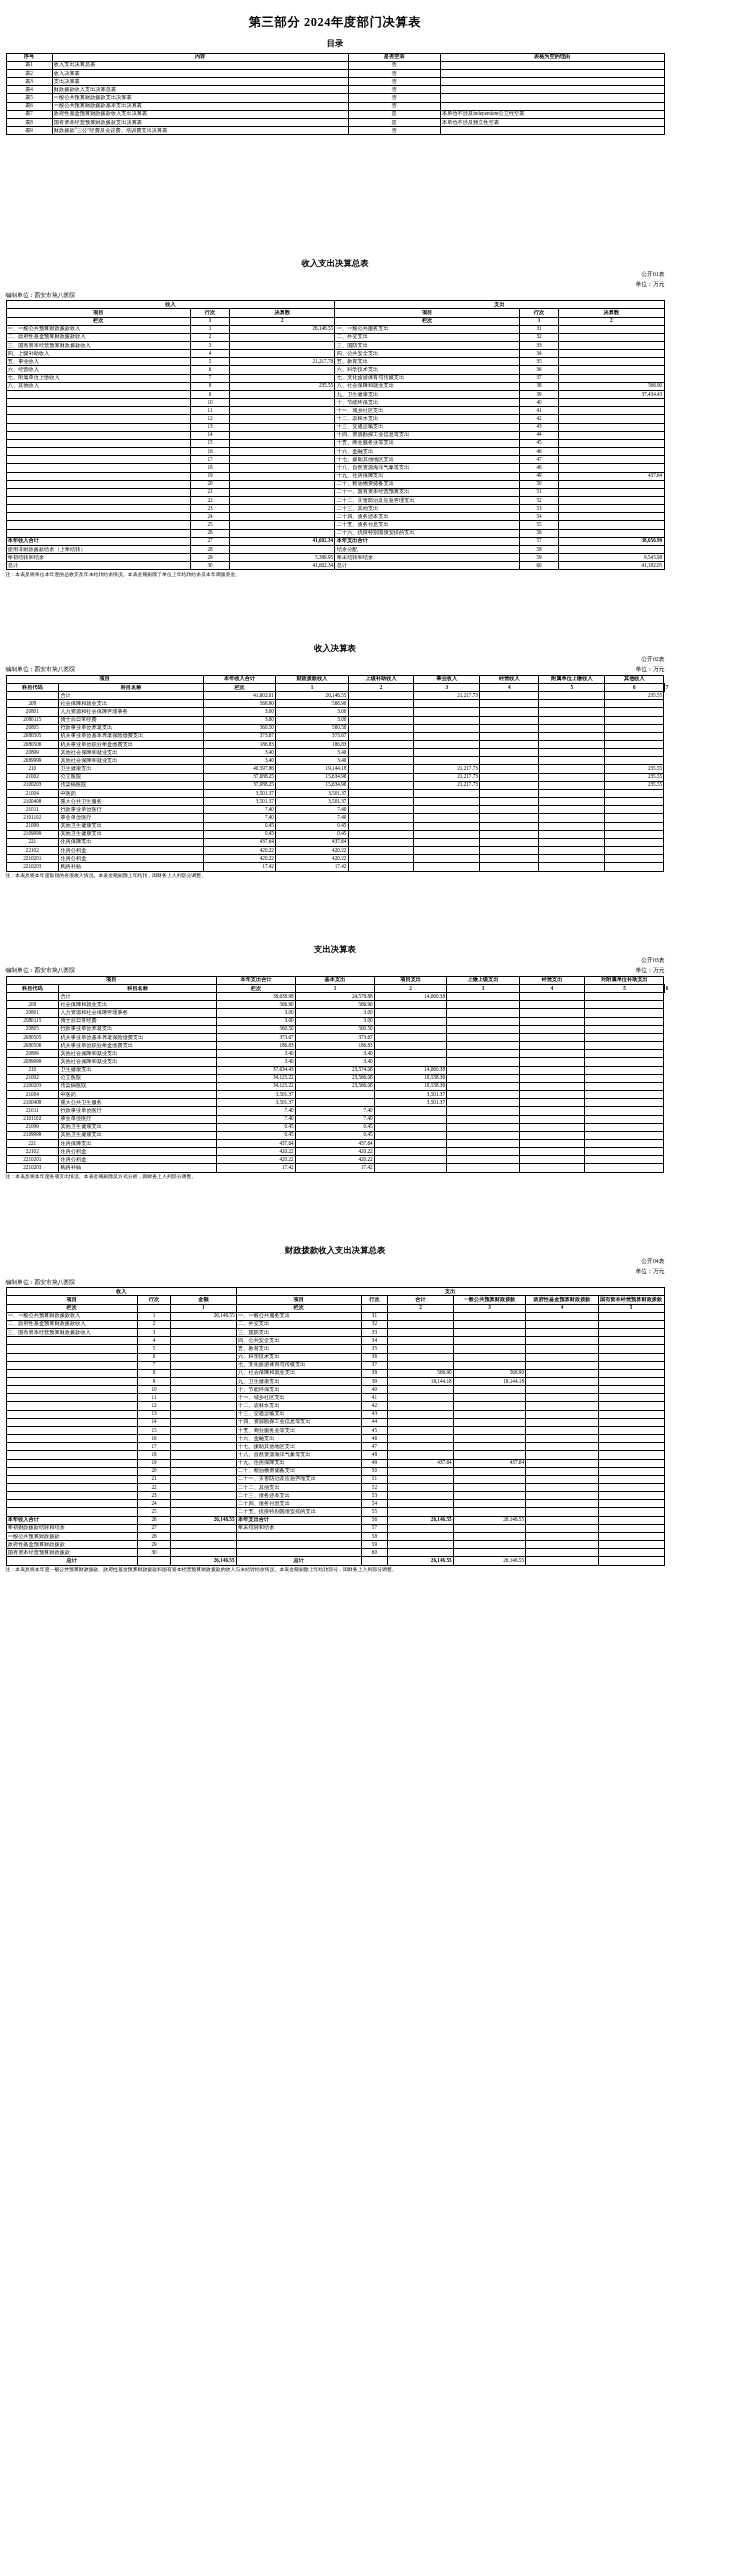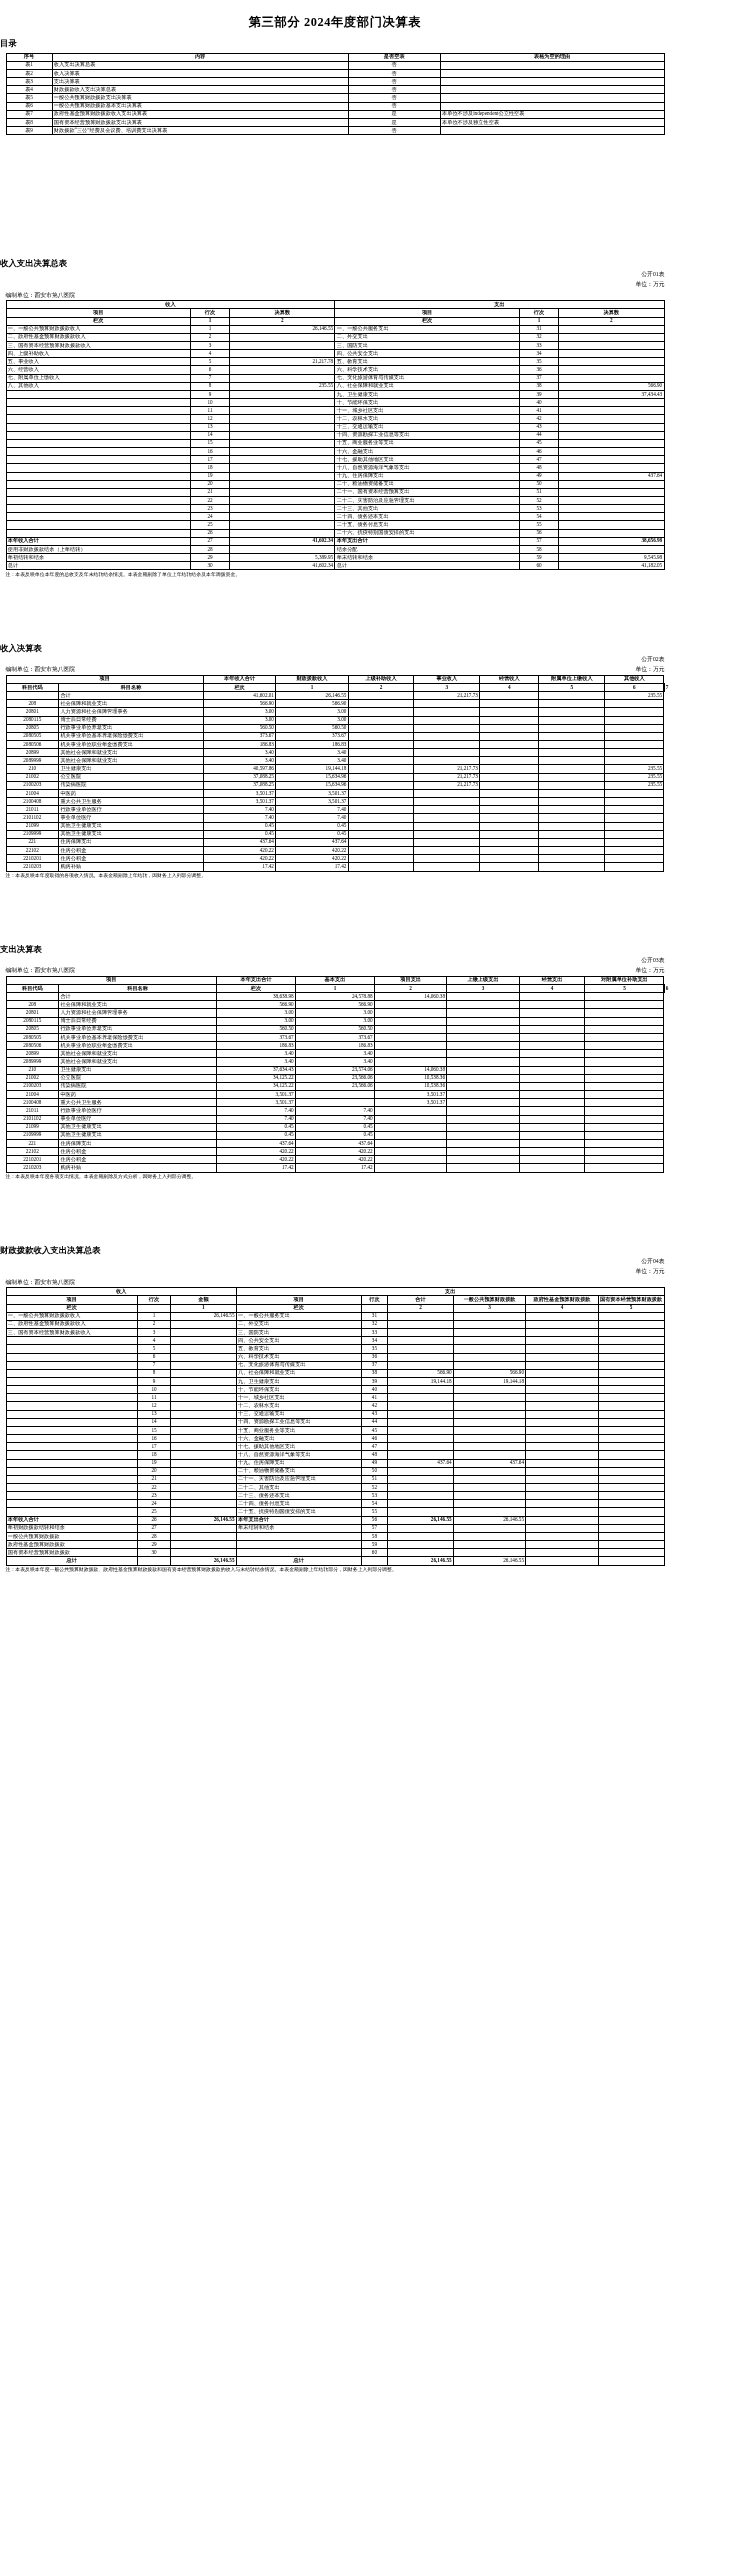--- a/index.html
+++ b/index.html
@@ -1,19 +1,19 @@
 <!DOCTYPE html>
 <html style="font-size:10.4px"><head>
 <meta charset="utf-8">
 <style>
   html,body{margin:0;padding:0;background:#ffffff;}
   body{width:730px;font-family:"Liberation Serif",serif;color:#000;}
   .page{width:670px;position:relative;}
   .doc-title{text-align:center;font-size:12.3px;font-weight:bold;margin-top:14.3px;letter-spacing:0.6px;}
-  .sec-title{text-align:left;font-size:8.4px;font-weight:bold;margin-top:6.5px;}
+  .sec-title{text-align:center;font-size:8.4px;font-weight:bold;margin-top:6.5px;}
   .blk{margin:0 auto;width:659px;}
   .meta-right{text-align:right;font-size:5.8px;margin:1.3px 0 0.6px 0;}
   .meta-left{text-align:left;font-size:5.8px;margin:1.3px 0 0.6px 0;}
   table{border-collapse:collapse;width:100%;table-layout:fixed;}
   td,th{border:0.4px solid #000;font-size:5.2px;padding:0.6px 1.3px;line-height:1.15;vertical-align:middle;}
   .c{text-align:center;}
   .l{text-align:left;}
   .r{text-align:right;}
   .b{font-weight:bold;}
   .note{font-size:4.9px;margin-top:1.3px;line-height:1.3;}

